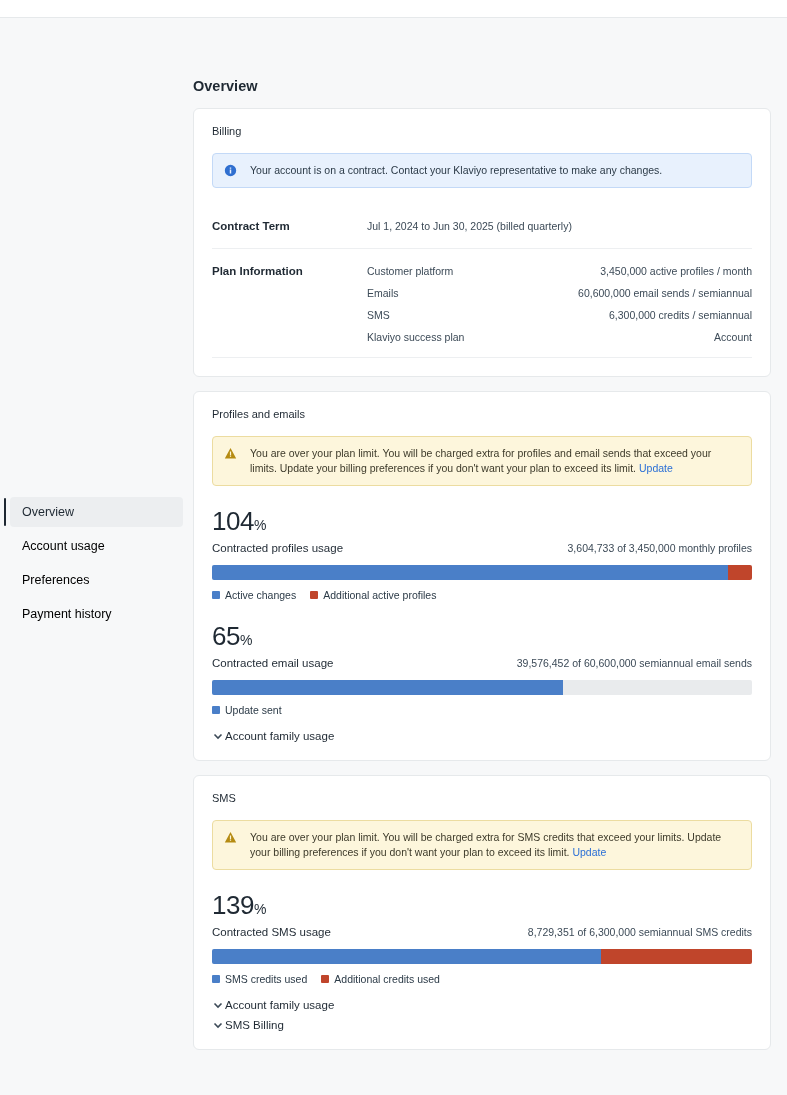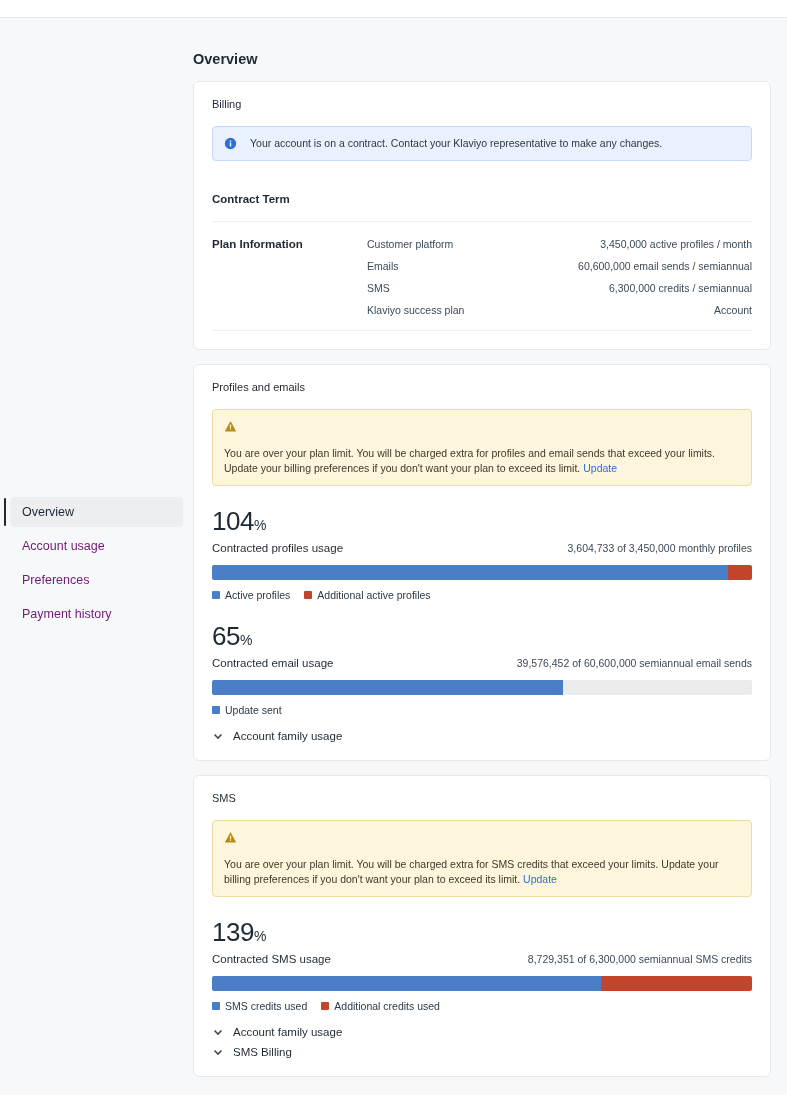--- a/index.html
+++ b/index.html
@@ -33,21 +33,21 @@
     width: 193px;
     flex: 0 0 193px;
     padding: 16px 10px 0 10px;
     background: #f7f8f9;
   }
   .nav-item {
     position: relative;
     display: block;
     font-size: 12.5px;
     line-height: 16px;
-    color: #701a75;
+    color: #000000;
     padding: 7px 10px 7px 12px;
     border-radius: 4px;
     margin-bottom: 4px;
     cursor: pointer;
     white-space: nowrap;
   }
   .nav-item.active {
     background: #eceef0;
     color: #1f2933;
   }
@@ -99,21 +99,20 @@
     background: #e8f1fd;
     border: 1px solid #c3d9f7;
     color: #2b3a47;
     align-items: center;
   }
   .banner.warn {
     background: #fdf6dc;
     border: 1px solid #ecdca0;
     color: #3d3a2a;
     align-items: flex-start;
-    flex-direction: column;
   }
   .banner .bicon {
     flex: 0 0 auto;
     width: 13px; height: 13px;
     display: inline-flex;
     align-items: center;
     justify-content: center;
     margin-top: 1px;
   }
   .banner.info .bicon svg { fill: #2f6fd0; }
@@ -197,21 +196,21 @@
     font-size: 10.5px;
     color: #2b3a47;
   }
   .legend .li { display: flex; align-items: center; gap: 5px; }
   .swatch { width: 8px; height: 8px; border-radius: 1px; display: inline-block; }
   .sw-blue { background: #4a7fc8; }
   .sw-red { background: #c0452b; }
   .disclosure {
     display: flex;
     align-items: center;
-    gap: 9px;
+    gap: 1px;
     margin-top: 14px;
     font-size: 11.5px;
     color: #1f2933;
     cursor: pointer;
   }
   .disclosure + .disclosure { margin-top: 8px; }
   .chev {
     width: 12px; height: 12px;
     display: inline-flex;
     align-items: center; justify-content: center;
@@ -251,20 +250,21 @@
           <span class="bicon">
             <svg viewBox="0 0 16 16" width="13" height="13">
                 <path d="M8 1a7 7 0 100 14A7 7 0 008 1zm.9 10.6H7.1V6.9h1.8v4.7zm0-5.7H7.1V4.2h1.8v1.7z"></path>
               </svg>
           </span>
           <span class="btext">Your account is on a contract. Contact your Klaviyo representative to make any changes.</span>
         </div>
 
         <div class="kv-row" style="margin-top:16px;">
           <div class="kv-label">Contract Term</div>
+          <div class="kv-value">Jul 1, 2024 to Jun 30, 2025 (billed quarterly)</div>
         </div>
 
         <div class="kv-row last">
           <div class="kv-label">Plan Information</div>
           <div style="flex:1 1 auto;">
             <div class="plan-line">
               <span>Customer platform</span>
               <span class="pl-right">3,450,000 active profiles / month</span>
             </div>
             <div class="plan-line">
@@ -305,21 +305,21 @@
           <span>Contracted profiles usage</span>
           <span class="u-right">3,604,733 of 3,450,000 monthly profiles</span>
         </div>
         <div class="bar">
           <div class="seg-blue" style="width:95.5%"></div>
           <div class="seg-red" style="width:4.5%"></div>
         </div>
         <div class="legend">
           <span class="li">
             <span class="swatch sw-blue"></span>
-            <span>Active profiles</span>
+            <span>Active changes</span>
           </span>
           <span class="li">
             <span class="swatch sw-red"></span>
             <span>Additional active profiles</span>
           </span>
         </div>
 
         <div class="pct">
           <span>65</span><span class="sign">%</span>
         </div>

